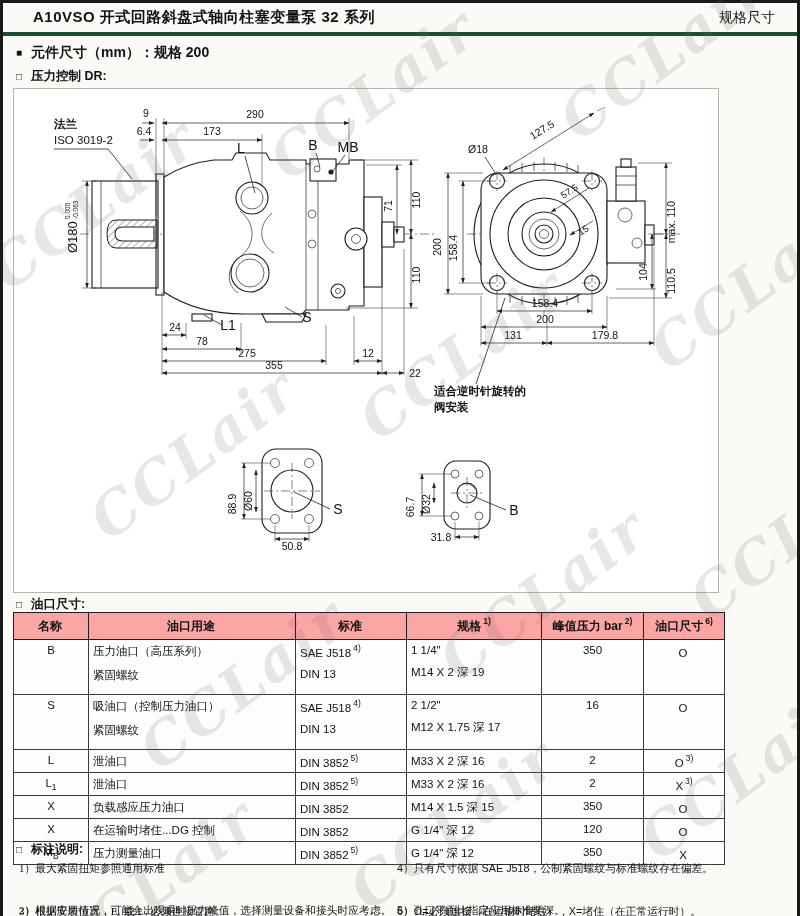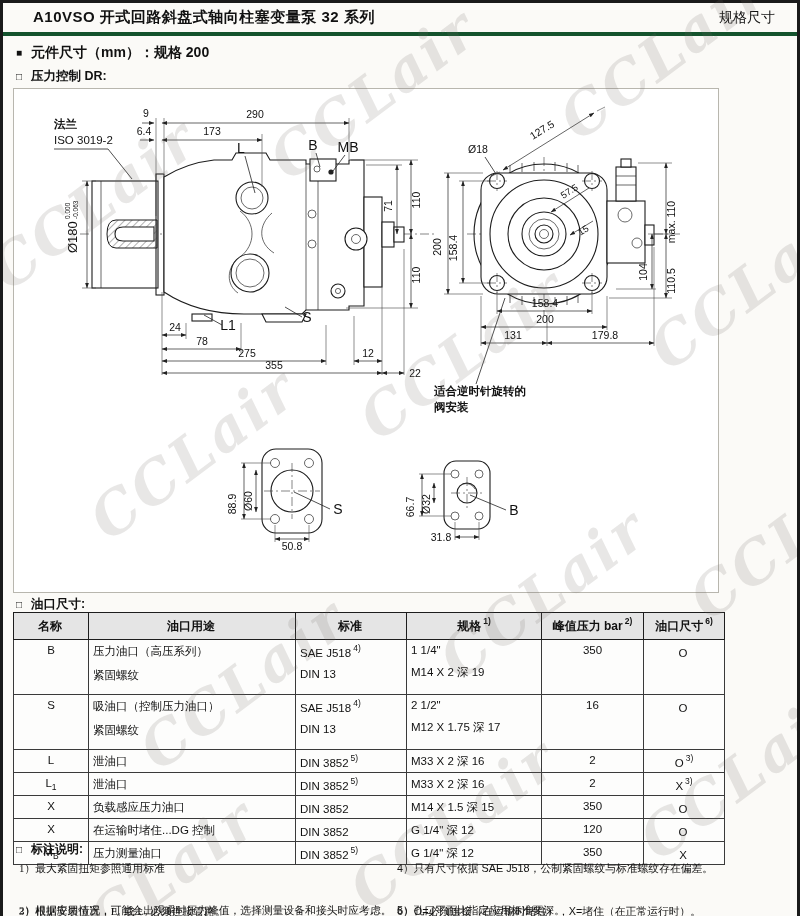--- a/index.html
+++ b/index.html
@@ -42,21 +42,21 @@
   .ex{stroke:#444;stroke-width:0.6;}
   .dl{stroke:#222;stroke-width:0.7;fill:none;}
   .cl{stroke:#333;stroke-width:0.6;stroke-dasharray:9 3 2 3;fill:none;}
   .ldr{stroke:#222;stroke-width:0.8;fill:none;}
   
   table.ports{
     position:absolute;top:612px;left:10px;width:711px;
     border-collapse:collapse;table-layout:fixed;font-size:11.5px;
   }
   table.ports th{
-    background:#e5e5e5;border:1.4px solid #1d1d1d;font-weight:bold;
+    background:#fca5a5;border:1.4px solid #1d1d1d;font-weight:bold;
     font-size:12px;height:24px;padding:1px 2px;
   }
   table.ports td{
     border:1px solid #3a3a3a;vertical-align:top;padding:4px 4px 2px 4px;
     background:#fdfdfc;
   }
   table.ports tr.h2 td{height:48px;}
   table.ports tr.h1 td{height:16px;}
   td.c-name,td.c-press,td.c-status{text-align:center;}
   td.c-use,td.c-std,td.c-size{padding-left:14px;}

